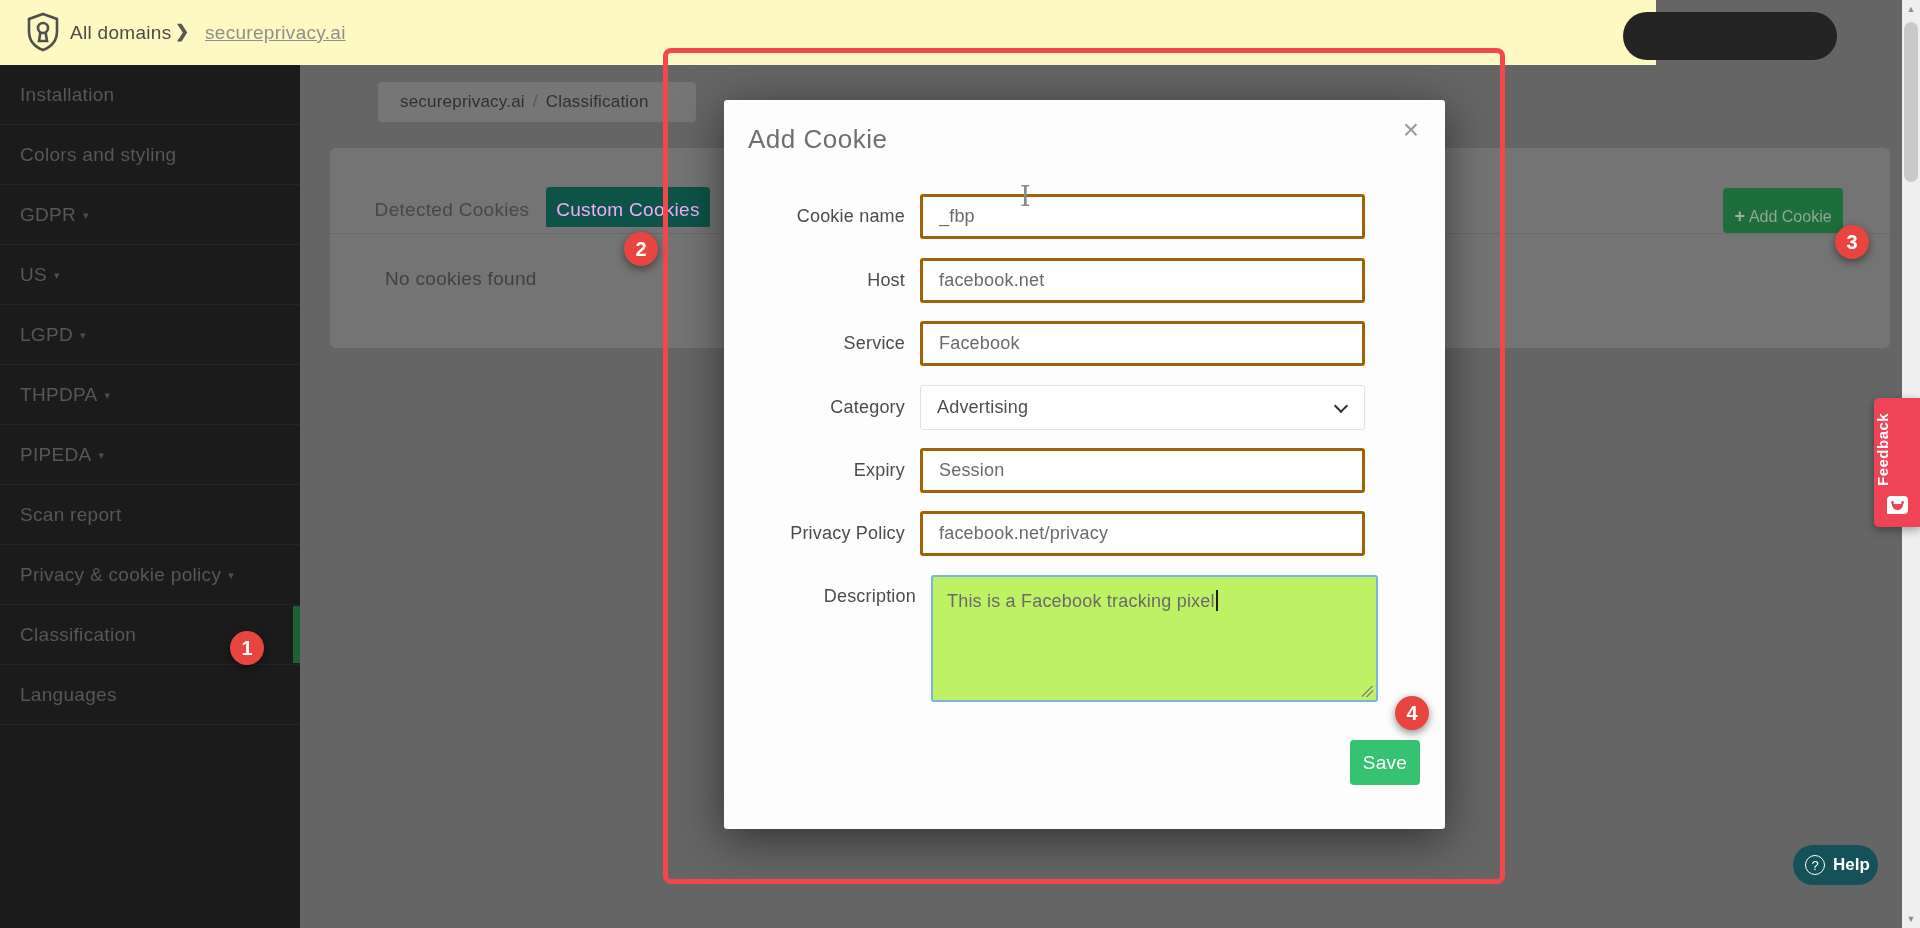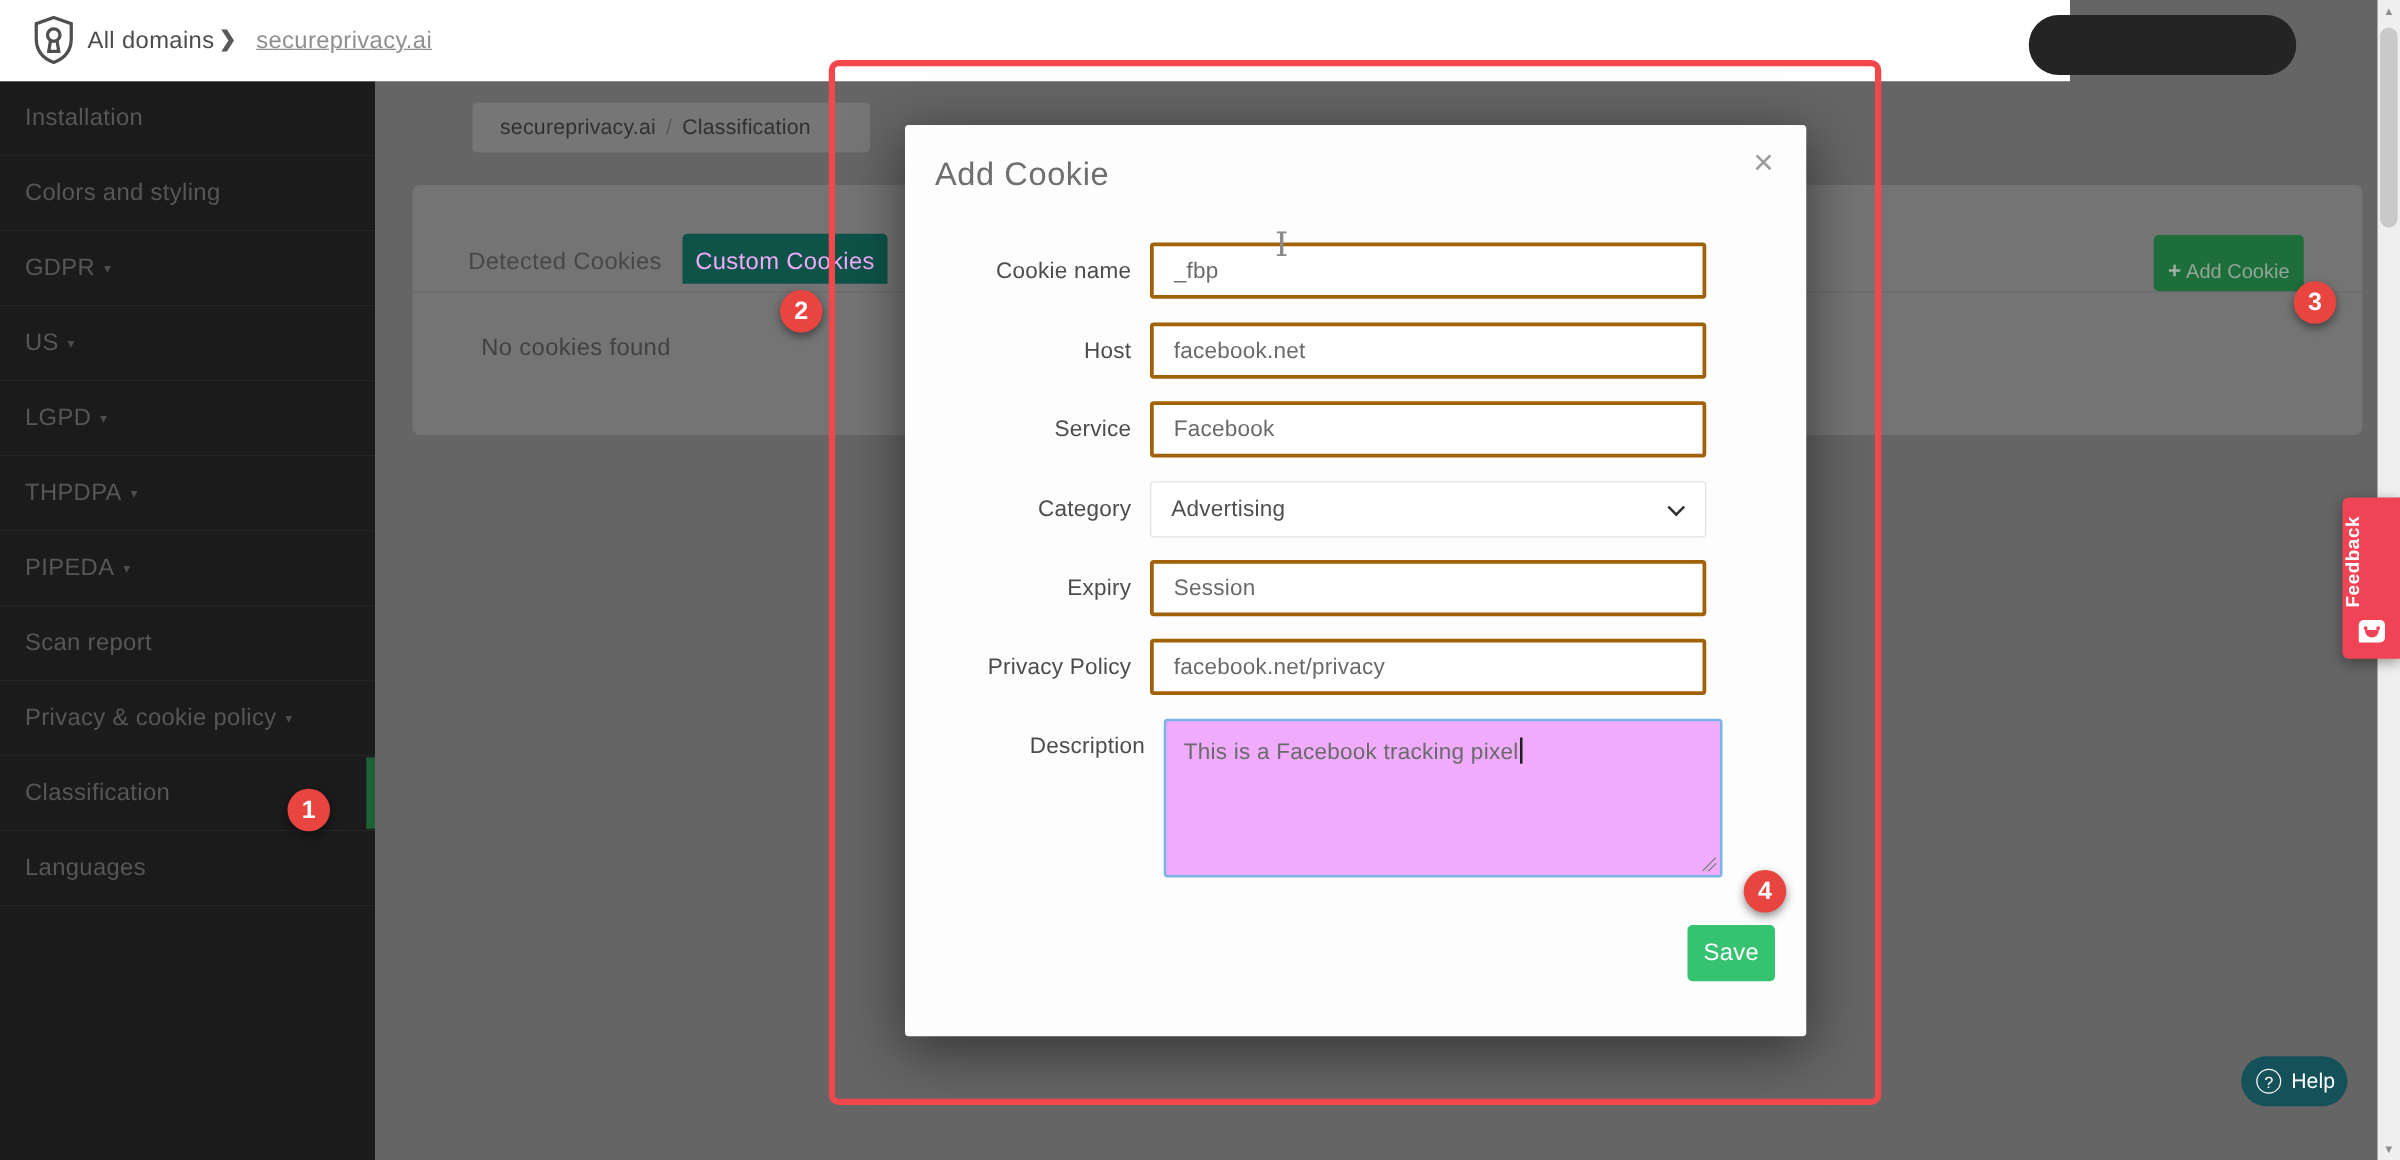--- a/index.html
+++ b/index.html
@@ -1,21 +1,21 @@
 <!DOCTYPE html>
 <html><head>
 <meta charset="utf-8">
 <style>
   * { margin:0; padding:0; box-sizing:border-box; }
   html,body { width:1920px; height:928px; overflow:hidden; background:#666; }
   body { font-family:"Liberation Sans", sans-serif; position:relative; }
   #stage { position:absolute; inset:0; width:1920px; height:928px; background:#656565; overflow:hidden; }
 
   
-  .topbar { position:absolute; left:0; top:0; width:1656px; height:65px; background:#ffffff; z-index:3; }
+  .topbar { position:absolute; left:0; top:0; width:1656px; height:65px; background:#fef9c3; z-index:3; }
   .logo { position:absolute; left:22px; top:11px; width:42px; height:42px; }
   .crumb-root { position:absolute; left:70px; top:0; height:65px; line-height:65px; font-size:19px; color:#4b4b4b; letter-spacing:.3px; }
   .crumb-chev { position:absolute; left:175px; top:0; height:65px; line-height:63px; font-size:17px; color:#585858; font-weight:bold; }
   .crumb-site { position:absolute; left:205px; top:0; height:65px; line-height:65px; font-size:19px; color:#8f8f8f; text-decoration:underline; letter-spacing:.3px; cursor:pointer; }
   .topbar-btn { position:absolute; left:1623px; top:12px; width:214px; height:48px; background:#242424; border-radius:24px; }
 
   
   .sidebar { position:absolute; left:0; top:65px; width:300px; height:863px; background:#1b1b1b; z-index:2; }
   .side-item { position:relative; height:60px; line-height:59px; padding-left:20px; font-size:19px; color:#575757; border-bottom:1px solid #252525; letter-spacing:.3px; cursor:pointer; }
   .side-item .caret { font-size:11px; margin-left:7px; color:#4d4d4d; vertical-align:2px; }
@@ -34,21 +34,21 @@
 
   
   .modal { position:absolute; left:724px; top:100px; width:721px; height:729px; background:#fdfdfd; border-radius:3px; box-shadow:0 10px 45px rgba(0,0,0,.5); z-index:10; }
   .modal-title { position:absolute; left:24px; top:99px; font-size:26px; color:#6f6f6f; letter-spacing:.5px; top:24px; }
   .modal-close { position:absolute; right:26px; top:14px; font-size:28px; color:#9b9b9b; cursor:pointer; font-weight:400; }
   .frow { position:absolute; left:0; width:100%; height:56px; }
   .flabel { position:absolute; left:0; top:0; width:181px; height:45px; line-height:45px; text-align:right; font-size:18px; color:#4c4c4c; letter-spacing:.2px; }
   .finput { position:absolute; left:196px; top:0; width:445px; height:45px; border:3px solid #a16207; border-radius:3px; background:#fff; padding:0 16px; font-size:18px; color:#6a6a6a; font-family:"Liberation Sans", sans-serif; letter-spacing:.2px; outline:none; }
   .fselect { position:absolute; left:196px; top:0; width:445px; height:45px; border:1px solid #e2e2e2; border-radius:3px; background:#fff; line-height:43px; padding:0 16px; font-size:18px; color:#4f4f4f; letter-spacing:.2px; cursor:pointer; }
   .fselect .chev { position:absolute; right:18px; top:15px; width:10px; height:10px; border-right:2px solid #2e2e2e; border-bottom:2px solid #2e2e2e; transform:rotate(45deg); }
-  .ftextarea { position:absolute; left:196px; top:0; width:447px; height:127px; border:2px solid #79b3e8; border-radius:3px; background:#f0abfc; padding:12px 14px; font-size:18px; color:#6a6a6a; line-height:24px; letter-spacing:.2px; }
+  .ftextarea { position:absolute; left:196px; top:0; width:447px; height:127px; border:2px solid #79b3e8; border-radius:3px; background:#bef264; padding:12px 14px; font-size:18px; color:#6a6a6a; line-height:24px; letter-spacing:.2px; }
   .tcaret { display:inline-block; width:2px; height:21px; background:#1f1f1f; vertical-align:-4px; margin-left:1px; }
   .resize-grip { position:absolute; right:3px; bottom:3px; width:11px; height:11px; background:
      linear-gradient(135deg, transparent 45%, #888 45%, #888 52%, transparent 52%, transparent 68%, #888 68%, #888 75%, transparent 75%); cursor:nwse-resize; }
   .save-btn { position:absolute; left:626px; top:640px; width:70px; height:45px; background:#35c271; border:none; border-radius:4px; color:#fff; font-size:19px; letter-spacing:.3px; cursor:pointer; font-family:"Liberation Sans", sans-serif; }
 
   
   .anno-rect { position:absolute; left:663px; top:48px; width:842px; height:836px; border:5px solid #f2484b; border-radius:8px; z-index:20; pointer-events:none; }
   .badge { position:absolute; width:34px; height:34px; border-radius:50%; background:#e94540; color:#fff; font-size:20px; font-weight:bold; text-align:center; line-height:34px; box-shadow:0 3px 8px rgba(0,0,0,.45); z-index:25; }
   .badge1 { left:230px; top:631px; }
   .badge2 { left:624px; top:232px; }
@@ -57,21 +57,21 @@
 
   
   .feedback { position:absolute; left:1874px; top:398px; width:46px; height:129px; background:#ef4456; border-radius:5px 0 0 5px; box-shadow:0 3px 10px rgba(0,0,0,.35); z-index:30; cursor:pointer; }
   .feedback-text { position:absolute; left:0; top:6px; width:46px; height:90px; writing-mode:vertical-rl; transform:rotate(180deg); color:#fff; font-size:15px; font-weight:bold; letter-spacing:.5px; text-align:center; }
   .smiley { position:absolute; left:13px; top:98px; width:21px; height:18px; background:#fff; border-radius:4px 4px 4px 1px; }
   .smiley::before { content:""; position:absolute; left:4px; top:5px; width:3px; height:3px; border-radius:50%; background:#ef4456; box-shadow:10px 0 0 #ef4456; }
   .smiley::after { content:""; position:absolute; left:5px; top:8px; width:11px; height:6px; border-radius:0 0 10px 10px; background:#ef4456; }
 
   .help-btn { position:absolute; left:1793px; top:845px; width:85px; height:40px; background:#155158; border-radius:20px; z-index:30; cursor:pointer; color:#fff; }
   .help-q { position:absolute; left:12px; top:10px; width:20px; height:20px; border:1.5px solid #fff; border-radius:50%; text-align:center; line-height:19px; font-size:13px; }
-  .help-label { position:absolute; left:40px; top:0; height:32px; line-height:40px; font-size:17px; font-weight:normal; }
+  .help-label { position:absolute; left:40px; top:0; height:32px; line-height:40px; font-size:17px; font-weight:bold; }
 
   
   .scrollbar { position:absolute; left:1902px; top:0; width:18px; height:928px; background:#efefef; z-index:15; }
   .scroll-arrow { position:absolute; left:0; width:18px; height:18px; text-align:center; font-size:9px; color:#8e8e8e; line-height:18px; cursor:pointer; }
   .scroll-thumb { position:absolute; left:2px; top:22px; width:14px; height:160px; background:#c9c9c9; border-radius:7px; cursor:pointer; }
 
   
   .ibeam { position:absolute; left:1020px; top:181px; font-family:"DejaVu Serif", serif; font-size:27px; color:#8a8a8a; z-index:12; pointer-events:none; }
 </style>
 </head>

